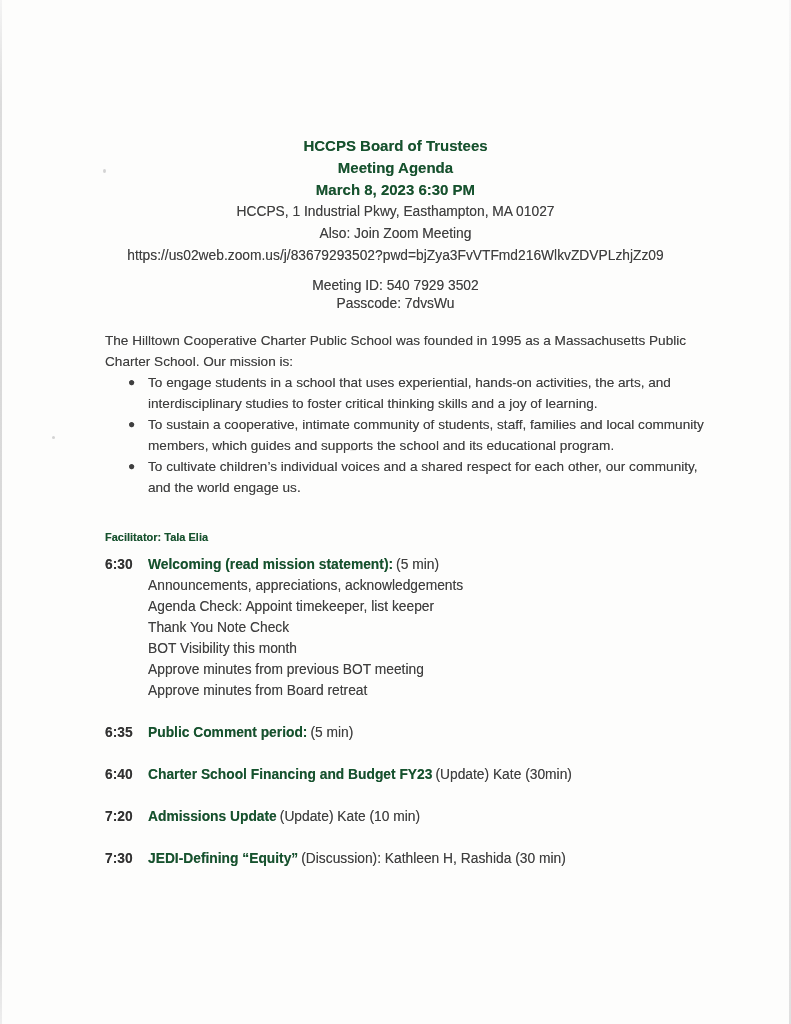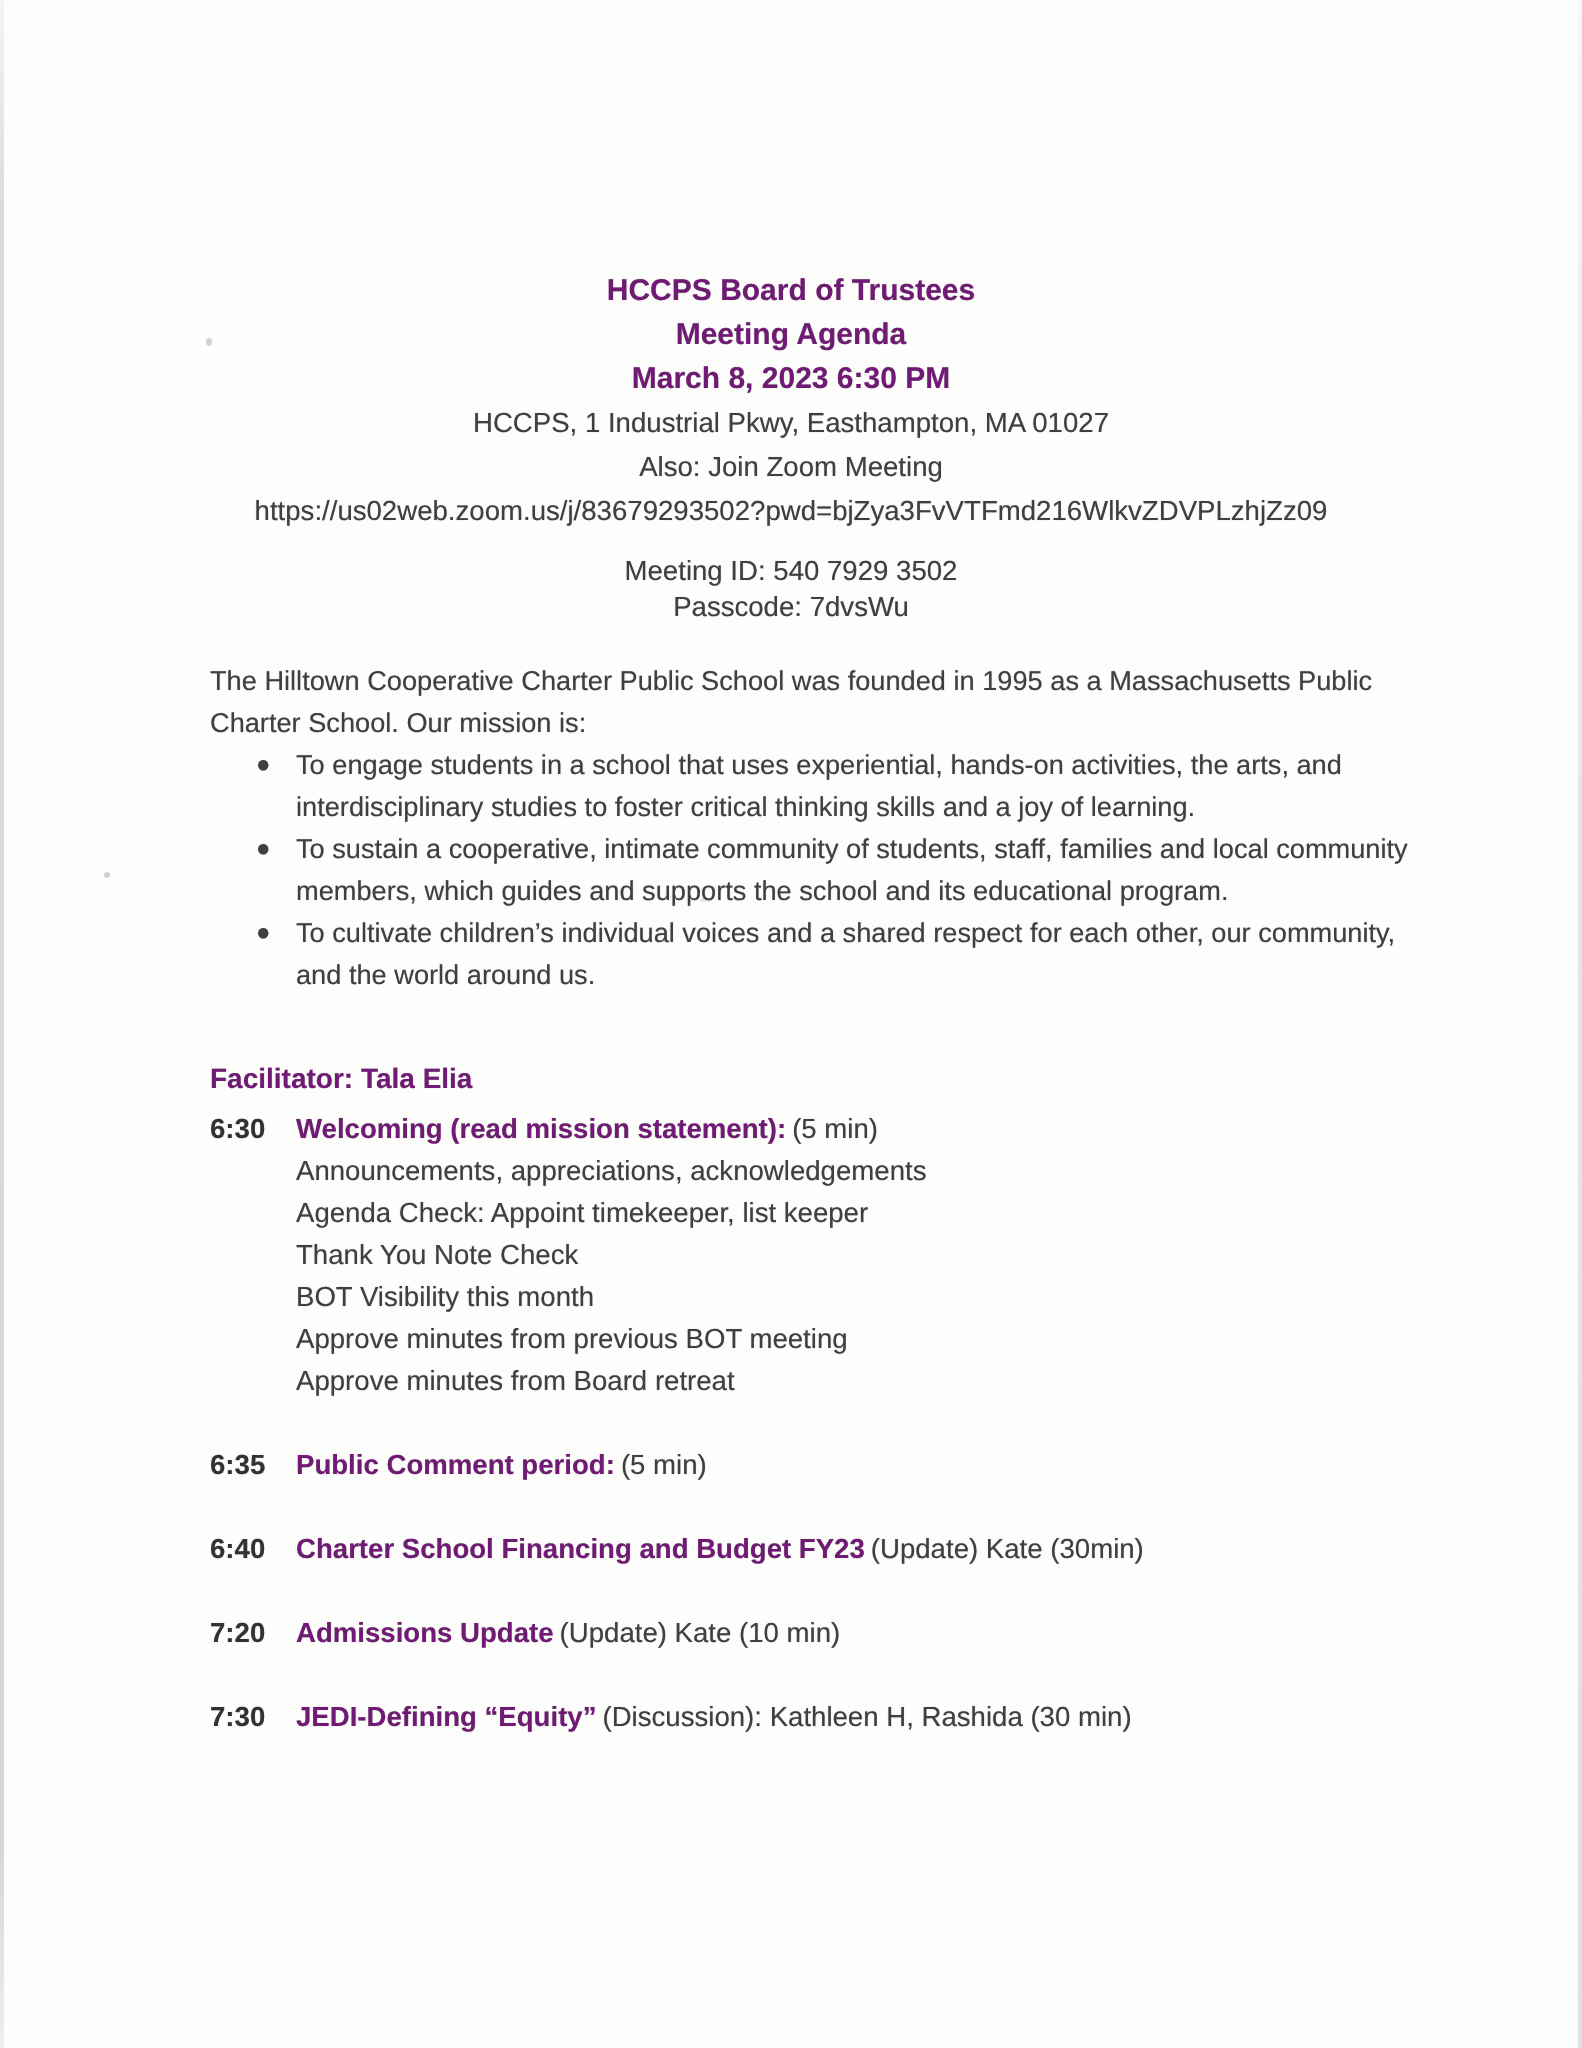--- a/index.html
+++ b/index.html
@@ -18,21 +18,21 @@
   
   .edge { position: absolute; top: 0; bottom: 0; width: 2px; }
   .edge.left  { left: 0;  background: linear-gradient(to bottom, #f4f4f4, #dcdcdc 10%, #d6d6d6 90%, #eeeeee); }
   .edge.right { right: 0; background: linear-gradient(to bottom, #f6f6f6, #e6e6e6 40%, #e0e0e0); }
   .speck { position: absolute; background: #bdbdbd; border-radius: 50%; opacity: .65; }
   .speck.s1 { left: 103px; top: 169px; width: 3px; height: 4px; }
   .speck.s2 { left: 52px;  top: 436px; width: 3px; height: 3px; }
   .speck.s3 { left: 350px; top: 449px; width: 6px; height: 2px; border-radius: 1px; opacity: .4; }
 
   .txt { text-shadow: 0 0 0.45px rgba(70,70,70,0.55); }
-  b, .bold { font-weight: bold; color: #701a75; }
+  b, .bold { font-weight: bold; color: #14532d; }
 
   .doc-header {
     position: absolute;
     top: 135px; left: 0; right: 0;
     text-align: center;
     font-size: 13.8px;
     line-height: 22px;
   }
   .doc-header .big { font-size: 15px; }
   .meeting-block {
@@ -53,21 +53,21 @@
   .mission .bullets { margin-top: 0; }
   .bullet-row { position: relative; padding-left: 43px; width: 600px; }
   .bullet-row .marker {
     position: absolute; left: 23px; top: 0;
     font-size: 12px;
   }
 
   .facilitator {
     position: absolute;
     top: 531px; left: 105px;
-    font-size: 14px;
+    font-size: 11px;
   }
 
   .agenda {
     position: absolute;
     top: 554px; left: 105px;
     width: 620px;
     font-size: 13.8px;
     line-height: 21px;
   }
   .agenda-item { display: flex; align-items: flex-start; }
@@ -107,21 +107,21 @@
       <div class="bullet-row">
         <span class="marker">●</span>
         <span>To engage students in a school that uses experiential, hands-on activities, the arts, and interdisciplinary studies to foster critical thinking skills and a joy of learning.</span>
       </div>
       <div class="bullet-row">
         <span class="marker">●</span>
         <span>To sustain a cooperative, intimate community of students, staff, families and local community members, which guides and supports the school and its educational program.</span>
       </div>
       <div class="bullet-row">
         <span class="marker">●</span>
-        <span>To cultivate children’s individual voices and a shared respect for each other, our community, and the world around us.</span>
+        <span>To cultivate children’s individual voices and a shared respect for each other, our community, and the world engage us.</span>
       </div>
     </div>
   </section>
 
   <div class="facilitator bold txt">Facilitator: Tala Elia</div>
 
   <section class="agenda txt">
 
     <div class="agenda-item">
       <span class="time">6:30</span>

